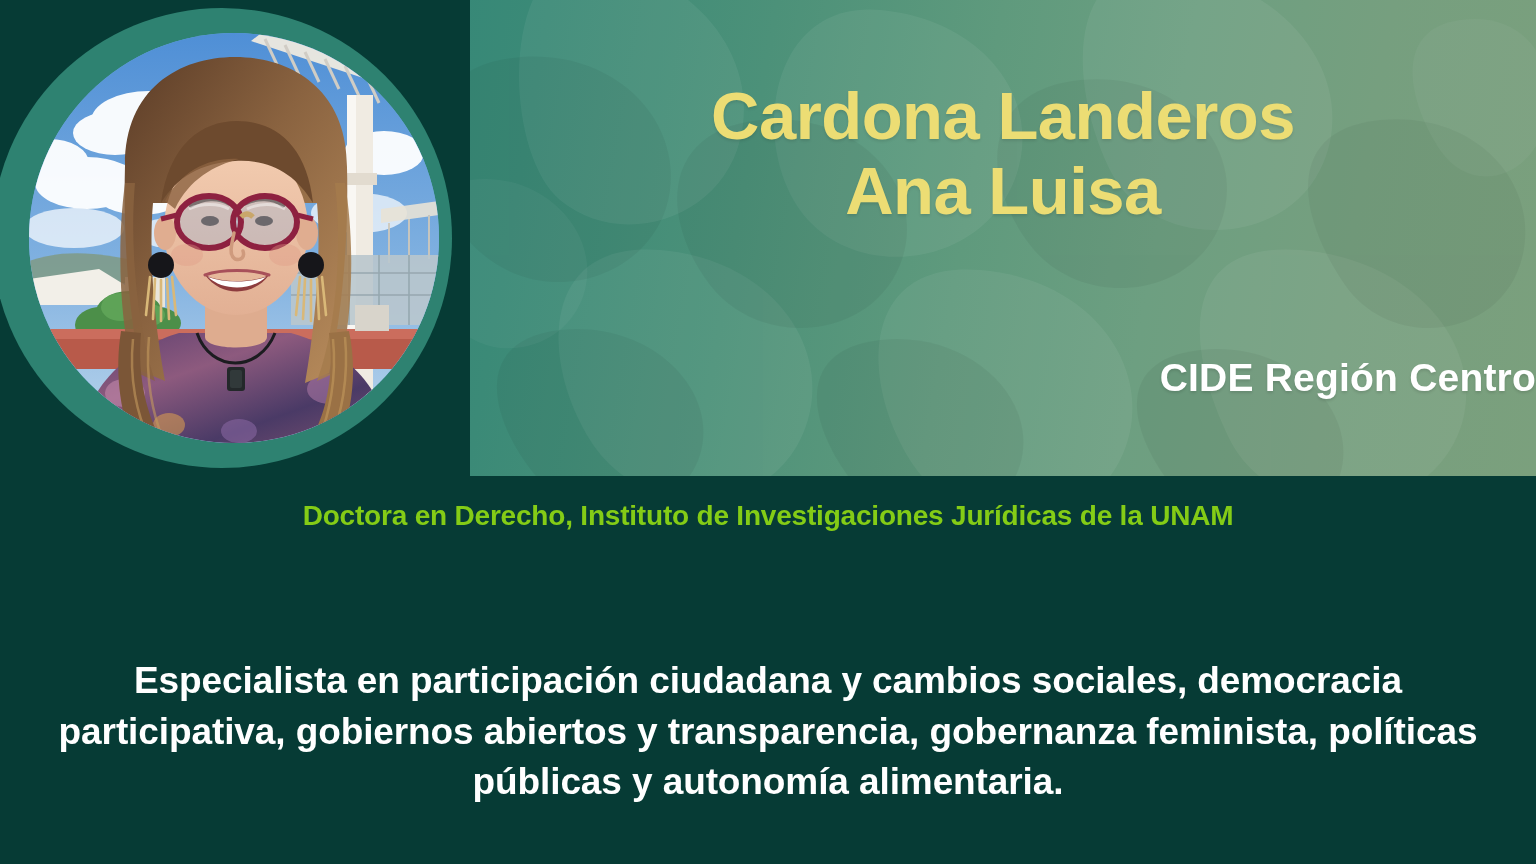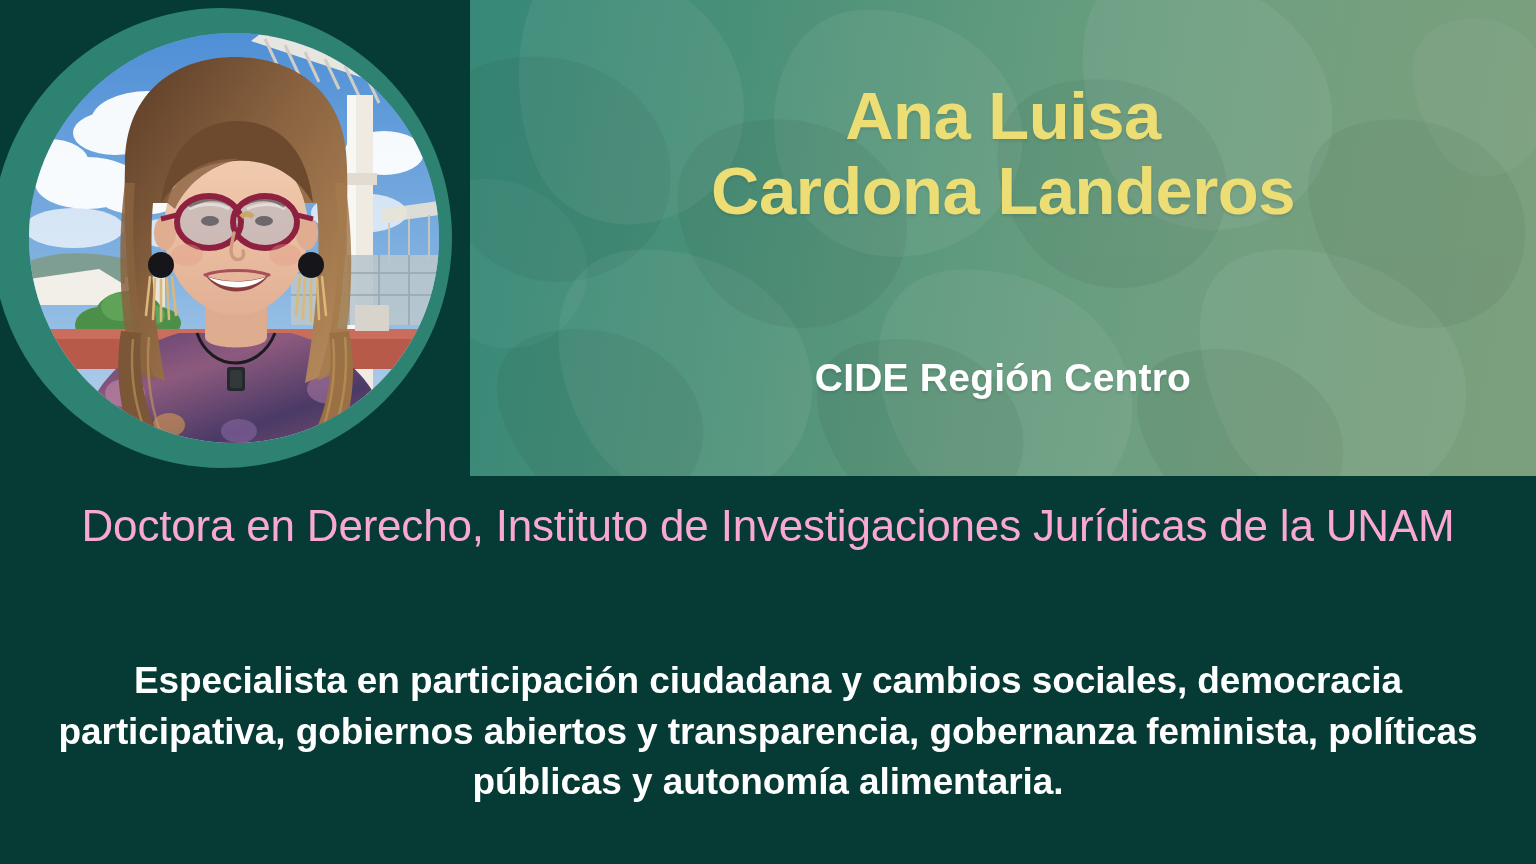--- a/index.html
+++ b/index.html
@@ -98,21 +98,21 @@
     font-size: 67px;
     line-height: 1.12;
     letter-spacing: -0.5px;
     text-shadow: 0 2px 3px rgba(0,0,0,0.10);
   }
   .affiliation {
     position: absolute;
     left: 470px;
     top: 356px;
     width: 1066px;
-    text-align: center;
+    text-align: right;
     color: #ffffff;
     font-weight: bold;
     font-size: 39px;
     letter-spacing: 0.2px;
     text-shadow: 0 2px 3px rgba(0,0,0,0.12);
   }
 
   
   .body-area {
     position: absolute;
@@ -121,23 +121,23 @@
     width: 1536px;
     height: 388px;
     background: #063b35;
   }
   .degree {
     position: absolute;
     left: 40px;
     top: 22px;
     width: 1456px;
     text-align: center;
-    color: #f9a8d4;
-    font-weight: normal;
-    font-size: 44px;
+    color: #84cc16;
+    font-weight: bold;
+    font-size: 28px;
     line-height: 1.26;
     letter-spacing: -0.2px;
   }
   .specialty {
     position: absolute;
     left: 40px;
     top: 180px;
     width: 1456px;
     text-align: center;
     color: #ffffff;
@@ -370,22 +370,22 @@
             <path d="M104,306 C100,346 108,382 120,406"></path>
             <path d="M120,304 C116,346 124,382 134,406"></path>
             <path d="M304,306 C308,346 300,382 290,406"></path>
             <path d="M316,304 C320,346 312,382 302,406"></path>
           </g>
         </svg>
       </div>
     </div>
 
     <div class="name-block">
+      <div class="name-line">Cardona Landeros</div>
       <div class="name-line">Ana Luisa</div>
-      <div class="name-line">Cardona Landeros</div>
     </div>
 
     <div class="affiliation">CIDE Región Centro</div>
   </div>
 
   <div class="body-area">
     <div class="degree">Doctora en Derecho, Instituto de Investigaciones Jurídicas de la UNAM</div>
     <div class="specialty">Especialista en participación ciudadana y cambios sociales, democracia participativa, gobiernos abiertos y transparencia, gobernanza feminista, políticas públicas y autonomía alimentaria.</div>
   </div>
 

